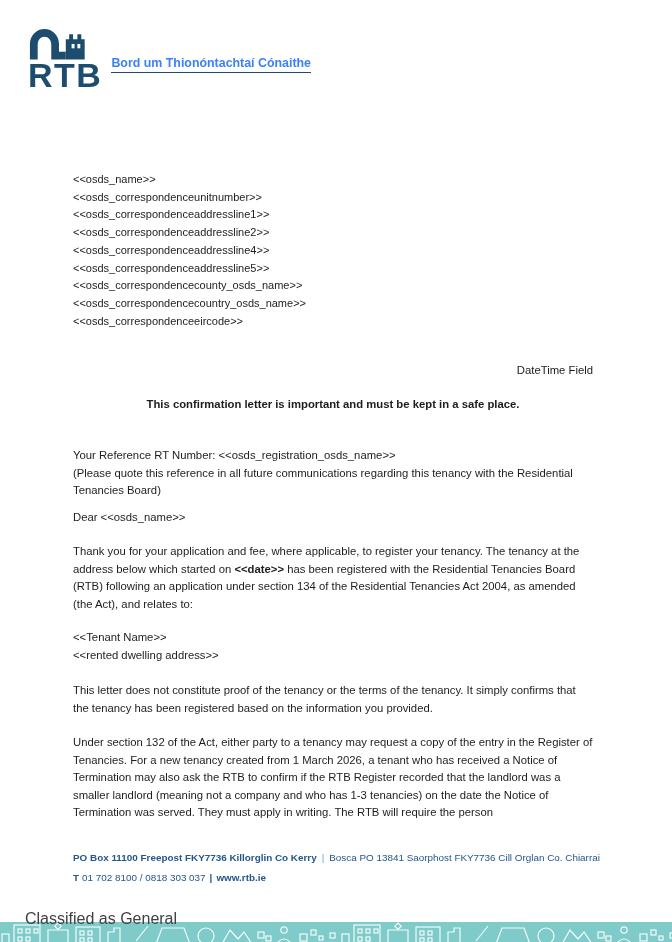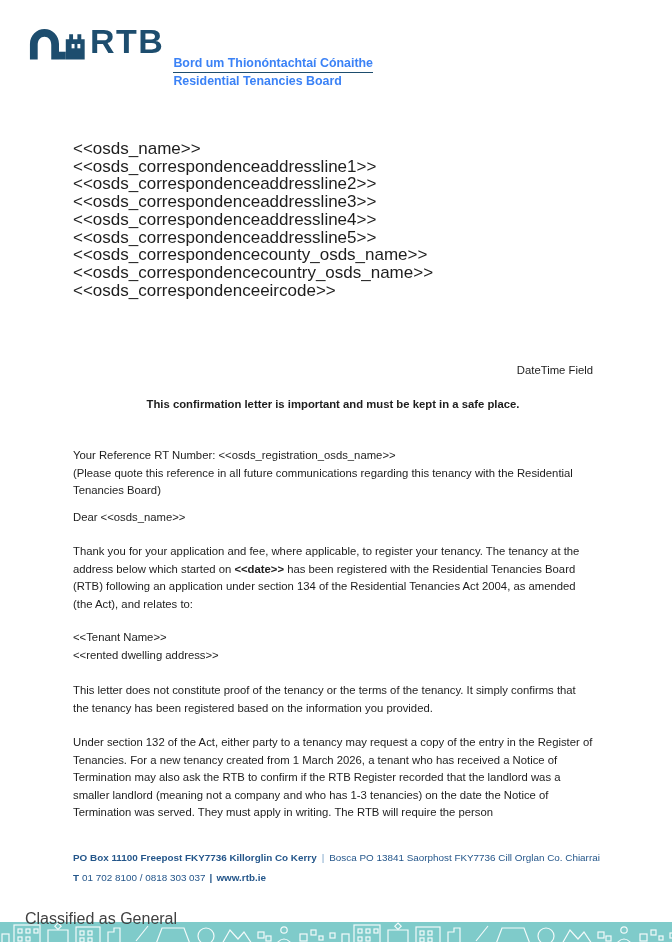--- a/index.html
+++ b/index.html
@@ -10,37 +10,37 @@
     height: 942px;
     background: #ffffff;
     font-family: "Liberation Sans", sans-serif;
     color: #1d1d1d;
     overflow: hidden;
     margin: 0 auto;
   }
 
   
   .letterhead { position: absolute; left: 28px; top: 26px; display: flex; align-items: flex-start; }
-  .logo-left { display: flex; align-items: flex-start; }
+  .logo-left { display: flex; flex-direction: column; align-items: flex-start; }
   .logo-abbr {
     font-size: 34px; font-weight: 700; color: #1d4d6e;
     letter-spacing: 1.5px; line-height: 28px; margin-top: 1px;
   }
   .logo-text { margin-left: 9px; margin-top: 27px; color: #3b82f6; }
   .logo-text .irish {
     font-size: 12.4px; font-weight: 700; line-height: 14px;
     border-bottom: 1.4px solid #1d4d6e; padding-bottom: 1.5px; display: inline-block;
   }
   .logo-text .english { font-size: 12.4px; font-weight: 700; line-height: 15px; margin-top: 1px; }
 
   
   .abs { position: absolute; left: 73px; width: 520px; }
   .body-text { font-size: 11.3px; line-height: 17.5px; }
 
-  .address-block { top: 140px; font-size: 17px; line-height: 17.7px; }
+  .address-block { top: 171px; font-size: 11px; line-height: 17.7px; }
   .date-field    { top: 362px; text-align: right; }
   .notice        { top: 396px; text-align: center; font-weight: 700; }
   .reference     { top: 447px; width: 505px; }
   .salutation    { top: 509px; }
   .para1         { top: 543px; }
   .tenant-block  { top: 629px; font-weight: 400; }
   .para2         { top: 682px; }
   .para3         { top: 734px; }
 
   
@@ -75,29 +75,28 @@
         <path d="M2,34 V18 C2,9 9,2.5 17,2.5 C25,2.5 32,9 32,18 V34 H24 V19 C24,13.8 21,10.6 17,10.6 C13,10.6 10,13.8 10,19 V34 Z" fill="#1d4d6e"></path>
         <rect x="32" y="26" width="7" height="8" fill="#1d4d6e"></rect>
         <path d="M39,34 V13 h3.5 V8 h4 v5 h4.5 V8 h4 v5 h3.5 V34 Z" fill="#1d4d6e"></path>
         <rect x="45" y="18" width="3" height="4.5" fill="#ffffff"></rect>
         <rect x="51" y="18" width="3" height="4.5" fill="#ffffff"></rect>
       </svg>
       <div class="logo-abbr">RTB</div>
     </div>
     <div class="logo-text">
       <div class="irish">Bord um Thionóntachtaí Cónaithe</div>
-      <div class="english">Residential Tenancies Board</div>
     </div>
   </header>
 
   <div class="abs address-block">
     <div>&lt;&lt;osds_name&gt;&gt;</div>
+    <div>&lt;&lt;osds_correspondenceunitnumber&gt;&gt;</div>
     <div>&lt;&lt;osds_correspondenceaddressline1&gt;&gt;</div>
     <div>&lt;&lt;osds_correspondenceaddressline2&gt;&gt;</div>
-    <div>&lt;&lt;osds_correspondenceaddressline3&gt;&gt;</div>
     <div>&lt;&lt;osds_correspondenceaddressline4&gt;&gt;</div>
     <div>&lt;&lt;osds_correspondenceaddressline5&gt;&gt;</div>
     <div>&lt;&lt;osds_correspondencecounty_osds_name&gt;&gt;</div>
     <div>&lt;&lt;osds_correspondencecountry_osds_name&gt;&gt;</div>
     <div>&lt;&lt;osds_correspondenceeircode&gt;&gt;</div>
   </div>
 
   <div class="abs body-text date-field">DateTime Field</div>
 
   <div class="abs body-text notice">This confirmation letter is important and must be kept in a safe place.</div>

